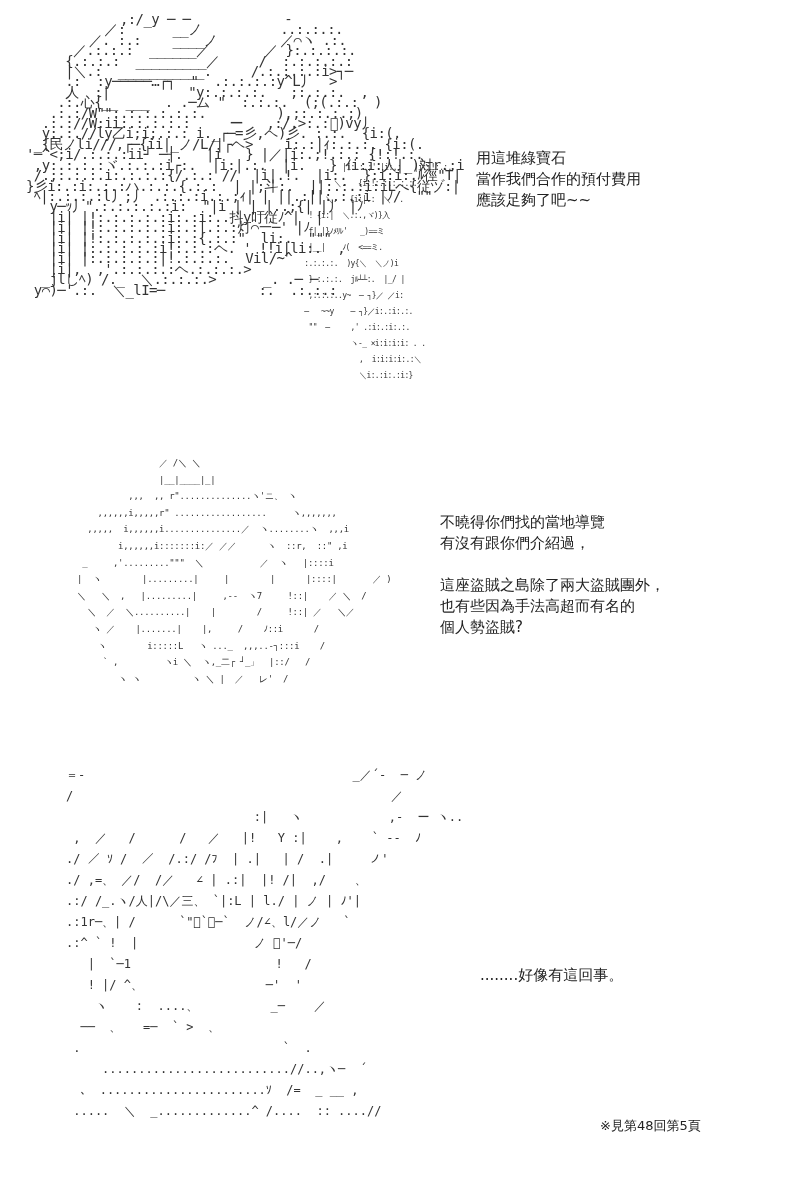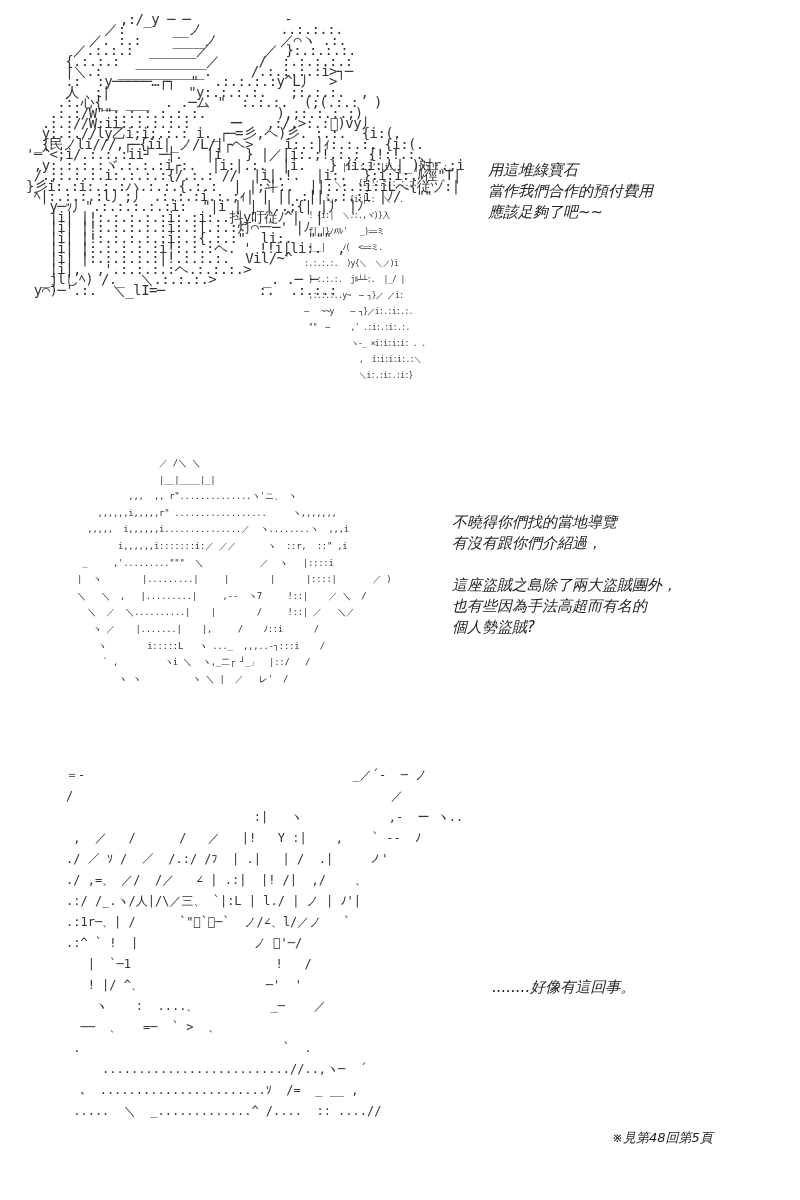--- a/index.html
+++ b/index.html
@@ -1,23 +1,23 @@
 <!DOCTYPE html>
 <html><head>
   <meta charset="utf-8">
   <style>
     html, body { margin:0; padding:0; background:#ffffff; }
     body { width:800px; height:1200px; position:relative; overflow:hidden; color:#222222; font-family:"DejaVu Sans", sans-serif; }
     .aa { position:absolute; margin:0; white-space:pre; font-family:"DejaVu Sans Mono", monospace; color:#333333; line-height:1; }
-    .dlg { position:absolute; margin:12px; white-space:pre; font-family:"DejaVu Sans", sans-serif; font-size:15px; line-height:21px; color:#222222;font-style:italic; }
+    .dlg { position:absolute; margin:0; white-space:pre; font-family:"DejaVu Sans", sans-serif; font-size:15px; line-height:21px; color:#222222; }
     #aa1 { left:26px; top:14px; font-size:14px; letter-spacing:-0.6px; line-height:10.4px; }
     #aa2 { left:72px; top:455px; font-size:9px; letter-spacing:-0.3px; line-height:16.6px; }
     #aa3 { left:66px; top:765px; font-size:12px; letter-spacing:0px; line-height:21px; }
     #dlg1 { left:476px; top:148px; }
-    #dlg2 { left:440px; top:500px; }
+    #dlg2 { left:440px; top:512px; }
     #dlg3 { left:480px; top:965px; }
     #note { left:600px; top:1115px; font-size:13px; }
   </style>
 </head>
 <body>
 
 <pre id="aa1" class="aa">            ,:/_y ─ ─            -
           ／:      __ノ          ..:.:.:.
         ／. :.:    ____ノ        ／⌒ヽ .:.
       ／.:.:.:  ______／       ／ }:.:.:.:.

